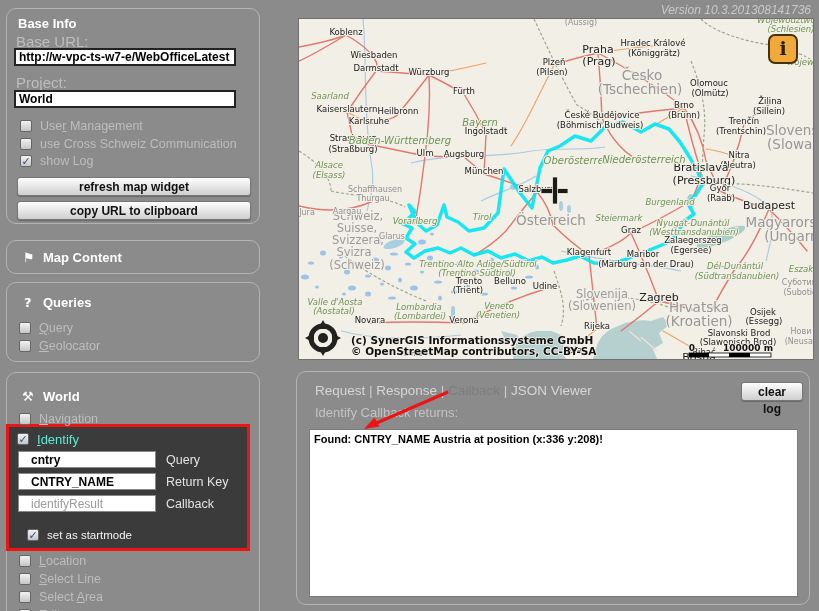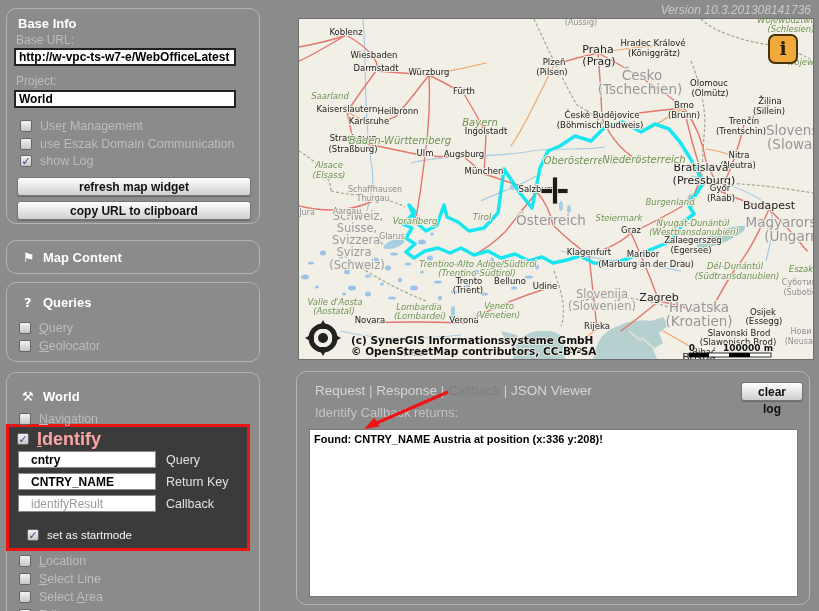--- a/index.html
+++ b/index.html
@@ -1,42 +1,42 @@
 <!DOCTYPE html>
 <html><head>
 <meta charset="utf-8">
 <style>
   html,body{margin:0;padding:0;}
   body{width:819px;height:611px;overflow:hidden;position:relative;background:#8b8b8b;
        font-family:"Liberation Sans",sans-serif;}
   
   .panel{position:absolute;border:1px solid #b3b3b3;border-radius:10px;box-sizing:border-box;}
   .ptitle{color:#fff;font-weight:bold;font-size:13px;}
-  .plabel{color:#bdbdbd;font-size:12px;}
+  .plabel{color:#bdbdbd;font-size:15px;}
   .picon{color:#fff;font-family:"DejaVu Sans",sans-serif;font-size:13px;font-weight:bold;margin-right:7px;}
   
   .tinput{position:absolute;background:#fff;border:2px solid #222;font:bold 12px "Liberation Sans",sans-serif;
           color:#000;padding:1px 3px;box-sizing:border-box;}
   .btn{position:absolute;background:linear-gradient(#fefefe,#cfcfcf);border:1px solid #777;border-radius:3px;
        font:bold 12px "Liberation Sans",sans-serif;color:#111;text-align:center;cursor:pointer;
        box-shadow:0 1px 1px rgba(0,0,0,.25);}
   
   .row{position:absolute;display:flex;align-items:center;height:14px;}
   .cb{width:12px;height:12px;background:linear-gradient(#f2f2f2,#c6c6c6);border:1px solid #666;border-radius:2px;
       display:inline-flex;align-items:center;justify-content:center;font:bold 11px "DejaVu Sans",sans-serif;
       color:transparent;margin-right:8px;flex:none;box-sizing:border-box;}
   .cb.on{color:#2b4d8c;}
   .row .lab{color:#bdbdbd;font-size:12.5px;white-space:nowrap;}
   .row .lab u{text-decoration:underline;}
   
   #version{position:absolute;top:3px;right:8px;color:#c9c9c9;font-style:italic;font-size:12px;}
   
   #identify-box{position:absolute;left:-1px;top:51px;width:244px;height:127px;border:3px solid #ee1414;
                 background:#3b3b3b;box-sizing:border-box;}
-  #identify-box .lab{color:#fca5a5;font-weight:bold;font-size:18px;}
+  #identify-box .lab{color:#5eead4;font-weight:normal;font-size:13px;}
   .fldrow{position:absolute;height:18px;}
   .fld{position:absolute;left:0;top:0;width:138px;height:17px;background:#fff;border:1px solid #888;
        font:bold 12px "Liberation Sans",sans-serif;color:#000;padding:1px 12px;box-sizing:border-box;}
   .fld.ph{color:#9a9a9a;font-weight:normal;}
   .fldlab{position:absolute;left:148px;top:2px;color:#e2e2e2;font-size:12.5px;white-space:nowrap;}
   #startmode .lab{color:#f2f2f2;font-size:11.5px;font-weight:normal;}
   
   #map-wrap{position:absolute;left:298px;top:18px;width:514px;height:340px;border:1px solid #6f6f6f;
             box-sizing:content-box;background:#f2efe7;}
   #map-svg text{text-anchor:middle;paint-order:stroke;stroke:#f2efe7;stroke-width:2px;
@@ -80,21 +80,21 @@
   <div class="plabel" style="position:absolute;left:9px;top:65px;">Project:</div>
   <input class="tinput" style="left: 7px; top: 81px; width: 222px; height: 18px;" value="World">
   <div id="bi-checks"></div>
   <div id="bi-buttons"></div>
 <div class="row" style="left: 13px; top: 110px;">
       <span class="cb">✓</span>
       <span class="lab">Use<u>r</u> Management</span>
     </div>
     <div class="row" style="left: 13px; top: 127.5px;">
       <span class="cb">✓</span>
-      <span class="lab">use Eszak Domain Communication</span>
+      <span class="lab">use Cross Schweiz Communication</span>
     </div>
     <div class="row" style="left: 13px; top: 145px;">
       <span class="cb on">✓</span>
       <span class="lab">show Log</span>
     </div>
     <button class="btn" style="left: 10px; top: 168px; width: 234px; height: 19px;">refresh map widget</button>
     <button class="btn" style="left: 10px; top: 192px; width: 234px; height: 19px;">copy URL to clipboard</button>
   </div>
 
 <div class="panel" style="left:6px;top:240px;width:254px;height:34px;">

